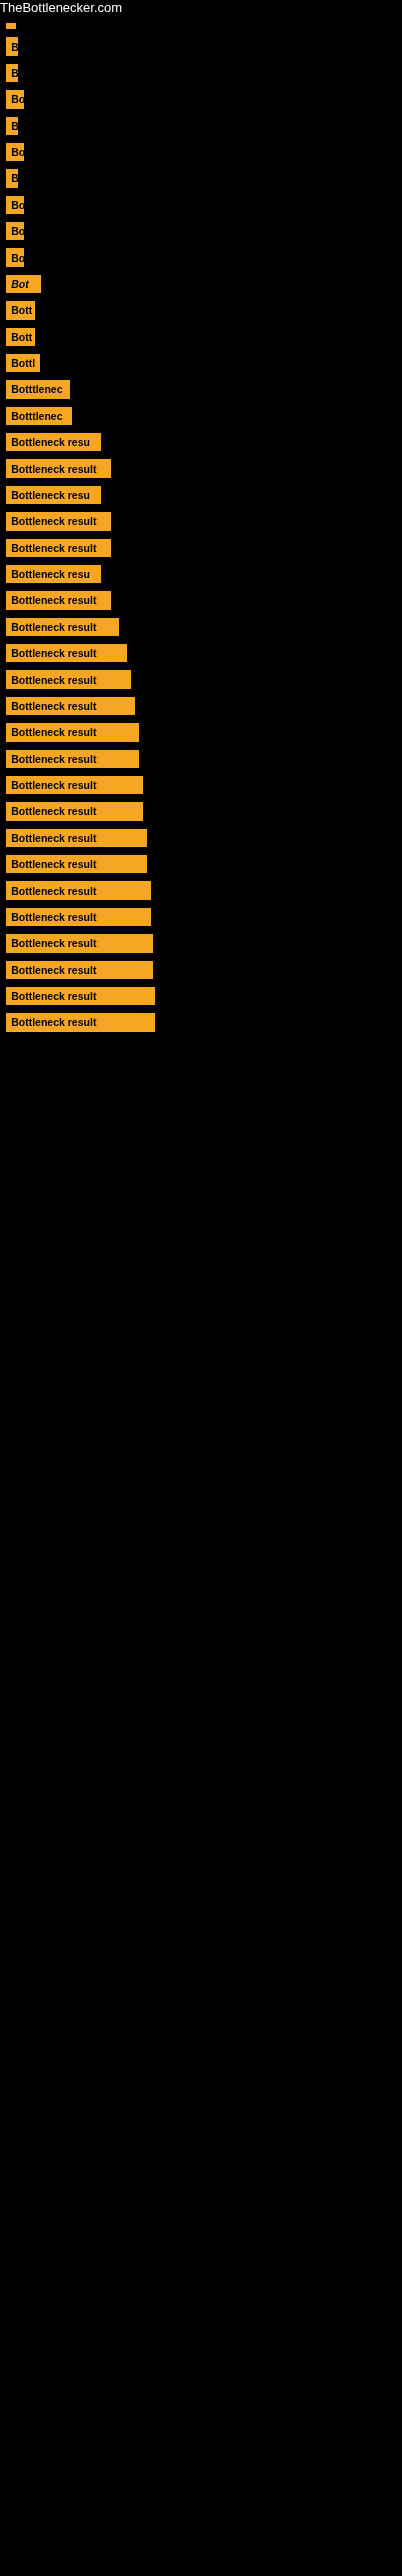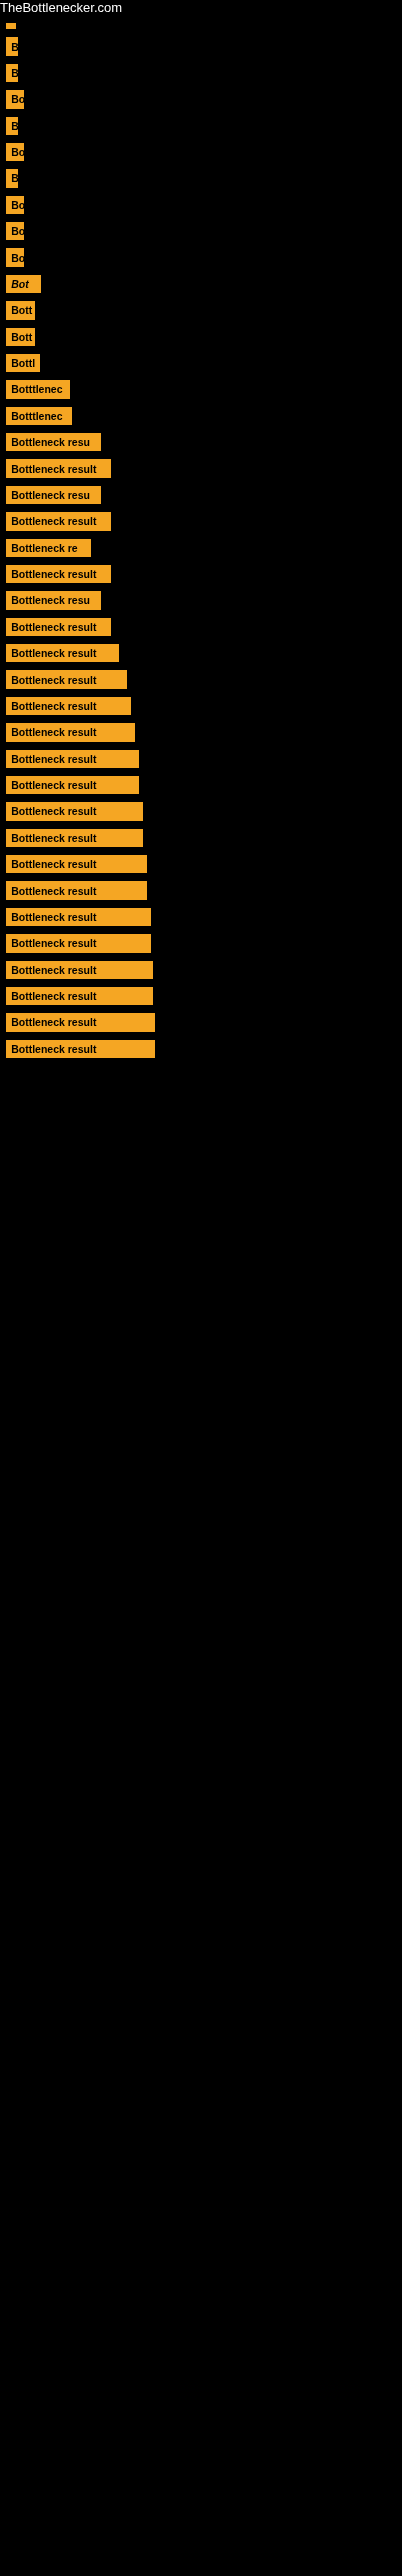--- a/index.html
+++ b/index.html
@@ -113,23 +113,20 @@
     <div class="bottleneck-item">
       <span class="bottleneck-label" style="min-width: 105px; width: 105px;">Bottleneck result</span>
     </div>
     <div class="bottleneck-item">
       <span class="bottleneck-label" style="min-width: 95px; width: 95px;">Bottleneck resu</span>
     </div>
     <div class="bottleneck-item">
       <span class="bottleneck-label" style="min-width: 105px; width: 105px;">Bottleneck result</span>
     </div>
     <div class="bottleneck-item">
-      <span class="bottleneck-label" style="min-width: 85px; width: 85px;">Bottleneck re</span>
-    </div>
-    <div class="bottleneck-item">
       <span class="bottleneck-label" style="min-width: 105px; width: 105px;">Bottleneck result</span>
     </div>
     <div class="bottleneck-item">
       <span class="bottleneck-label" style="min-width: 95px; width: 95px;">Bottleneck resu</span>
     </div>
     <div class="bottleneck-item">
       <span class="bottleneck-label" style="min-width: 105px; width: 105px;">Bottleneck result</span>
     </div>
     <div class="bottleneck-item">
       <span class="bottleneck-label" style="min-width: 113px; width: 113px;">Bottleneck result</span>

